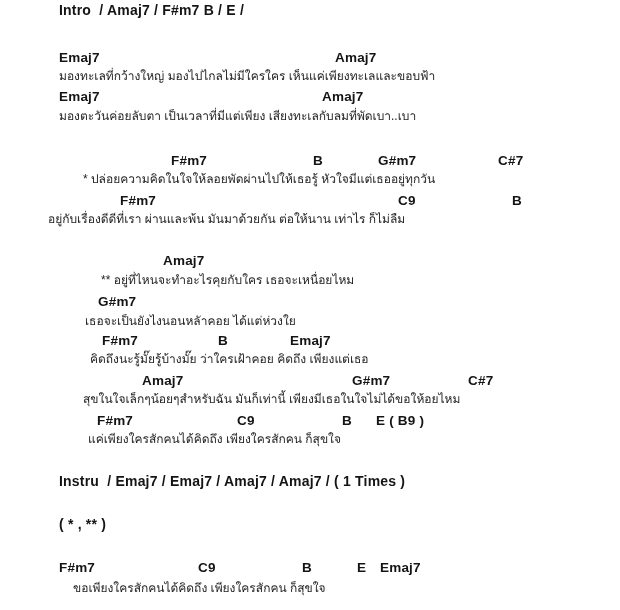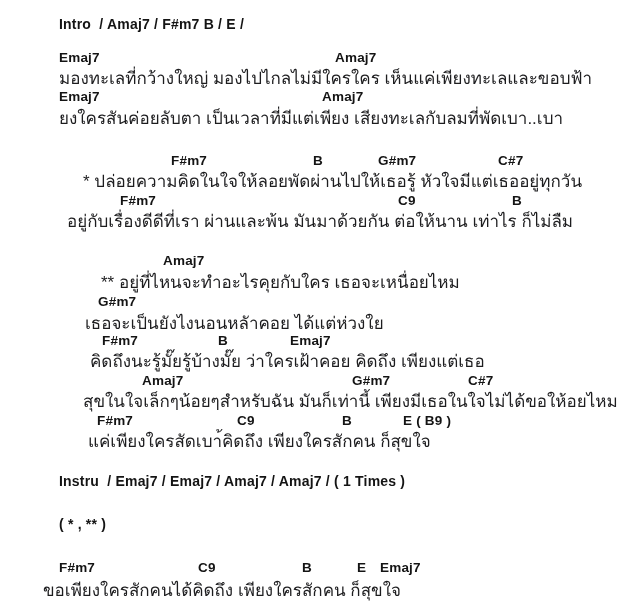--- a/index.html
+++ b/index.html
@@ -26,57 +26,57 @@
     left:0;width:564px;height:18px;
   }
   .chord{
     position:absolute;top:0;
     font-weight:700;
     font-size:13.5px;
     letter-spacing:0.2px;
     color:#141414;
   }
   .lyric{
-    font-size:17px;
+    font-size:12px;
     color:#1d1d1f;
   }
 </style>
 </head>
 <body>
 
 <div>
 
-  <div class="line section" style="top:16px;left:59px">Intro  / Amaj7 / F#m7 B / E /</div>
+  <div class="line section" style="top:2px;left:59px">Intro  / Amaj7 / F#m7 B / E /</div>
 
   <div class="line chords" style="top:50px">
     <span class="chord" style="left:59px">Emaj7</span>
     <span class="chord" style="left:335px">Amaj7</span>
   </div>
   <div class="line lyric" style="top:69px;left:59px">มองทะเลที่กว้างใหญ่ มองไปไกลไม่มีใครใคร เห็นแค่เพียงทะเลและขอบฟ้า</div>
 
   <div class="line chords" style="top:89px">
     <span class="chord" style="left:59px">Emaj7</span>
     <span class="chord" style="left:322px">Amaj7</span>
   </div>
-  <div class="line lyric" style="top:109px;left:59px">ยงใครสันค่อยลับตา เป็นเวลาที่มีแต่เพียง เสียงทะเลกับลมที่พัดเบา..เบา</div>
+  <div class="line lyric" style="top:109px;left:59px">มองตะวันค่อยลับตา เป็นเวลาที่มีแต่เพียง เสียงทะเลกับลมที่พัดเบา..เบา</div>
 
   <div class="line chords" style="top:153px">
     <span class="chord" style="left:171px">F#m7</span>
     <span class="chord" style="left:313px">B</span>
     <span class="chord" style="left:378px">G#m7</span>
     <span class="chord" style="left:498px">C#7</span>
   </div>
   <div class="line lyric" style="top:172px;left:83px">* ปล่อยความคิดในใจให้ลอยพัดผ่านไปให้เธอรู้ หัวใจมีแต่เธออยู่ทุกวัน</div>
 
   <div class="line chords" style="top:193px">
     <span class="chord" style="left:120px">F#m7</span>
     <span class="chord" style="left:398px">C9</span>
     <span class="chord" style="left:512px">B</span>
   </div>
-  <div class="line lyric" style="top:212px;left:67px">อยู่กับเรื่องดีดีที่เรา ผ่านและพ้น มันมาด้วยกัน ต่อให้นาน เท่าไร ก็ไม่ลืม</div>
+  <div class="line lyric" style="top:212px;left:48px">อยู่กับเรื่องดีดีที่เรา ผ่านและพ้น มันมาด้วยกัน ต่อให้นาน เท่าไร ก็ไม่ลืม</div>
 
   <div class="line chords" style="top:253px">
     <span class="chord" style="left:163px">Amaj7</span>
   </div>
   <div class="line lyric" style="top:273px;left:101px">** อยู่ที่ไหนจะทำอะไรคุยกับใคร เธอจะเหนื่อยไหม</div>
 
   <div class="line chords" style="top:294px">
     <span class="chord" style="left:98px">G#m7</span>
   </div>
   <div class="line lyric" style="top:314px;left:85px">เธอจะเป็นยังไงนอนหลัาคอย ได้แต่ห่วงใย</div>
@@ -92,30 +92,30 @@
     <span class="chord" style="left:142px">Amaj7</span>
     <span class="chord" style="left:352px">G#m7</span>
     <span class="chord" style="left:468px">C#7</span>
   </div>
   <div class="line lyric" style="top:392px;left:83px">สุขในใจเล็กๆน้อยๆสำหรับฉัน มันก็เท่านี้ เพียงมีเธอในใจไม่ได้ขอให้อยไหม</div>
 
   <div class="line chords" style="top:413px">
     <span class="chord" style="left:97px">F#m7</span>
     <span class="chord" style="left:237px">C9</span>
     <span class="chord" style="left:342px">B</span>
-    <span class="chord" style="left:403px">E ( B9 )</span>
+    <span class="chord" style="left:376px">E ( B9 )</span>
   </div>
-  <div class="line lyric" style="top:432px;left:88px">แค่เพียงใครสัดเบา้คิดถึง เพียงใครสักคน ก็สุขใจ</div>
+  <div class="line lyric" style="top:432px;left:88px">แค่เพียงใครสักคนได้คิดถึง เพียงใครสักคน ก็สุขใจ</div>
 
   <div class="line section" style="top:473px;left:59px">Instru  / Emaj7 / Emaj7 / Amaj7 / Amaj7 / ( 1 Times )</div>
 
   <div class="line section" style="top:516px;left:59px">( * , ** )</div>
 
   <div class="line chords" style="top:560px">
     <span class="chord" style="left:59px">F#m7</span>
     <span class="chord" style="left:198px">C9</span>
     <span class="chord" style="left:302px">B</span>
     <span class="chord" style="left:357px">E</span>
     <span class="chord" style="left:380px">Emaj7</span>
   </div>
-  <div class="line lyric" style="top:581px;left:43px">ขอเพียงใครสักคนได้คิดถึง เพียงใครสักคน ก็สุขใจ</div>
+  <div class="line lyric" style="top:581px;left:73px">ขอเพียงใครสักคนได้คิดถึง เพียงใครสักคน ก็สุขใจ</div>
 
 </div>
 
 </body></html>

